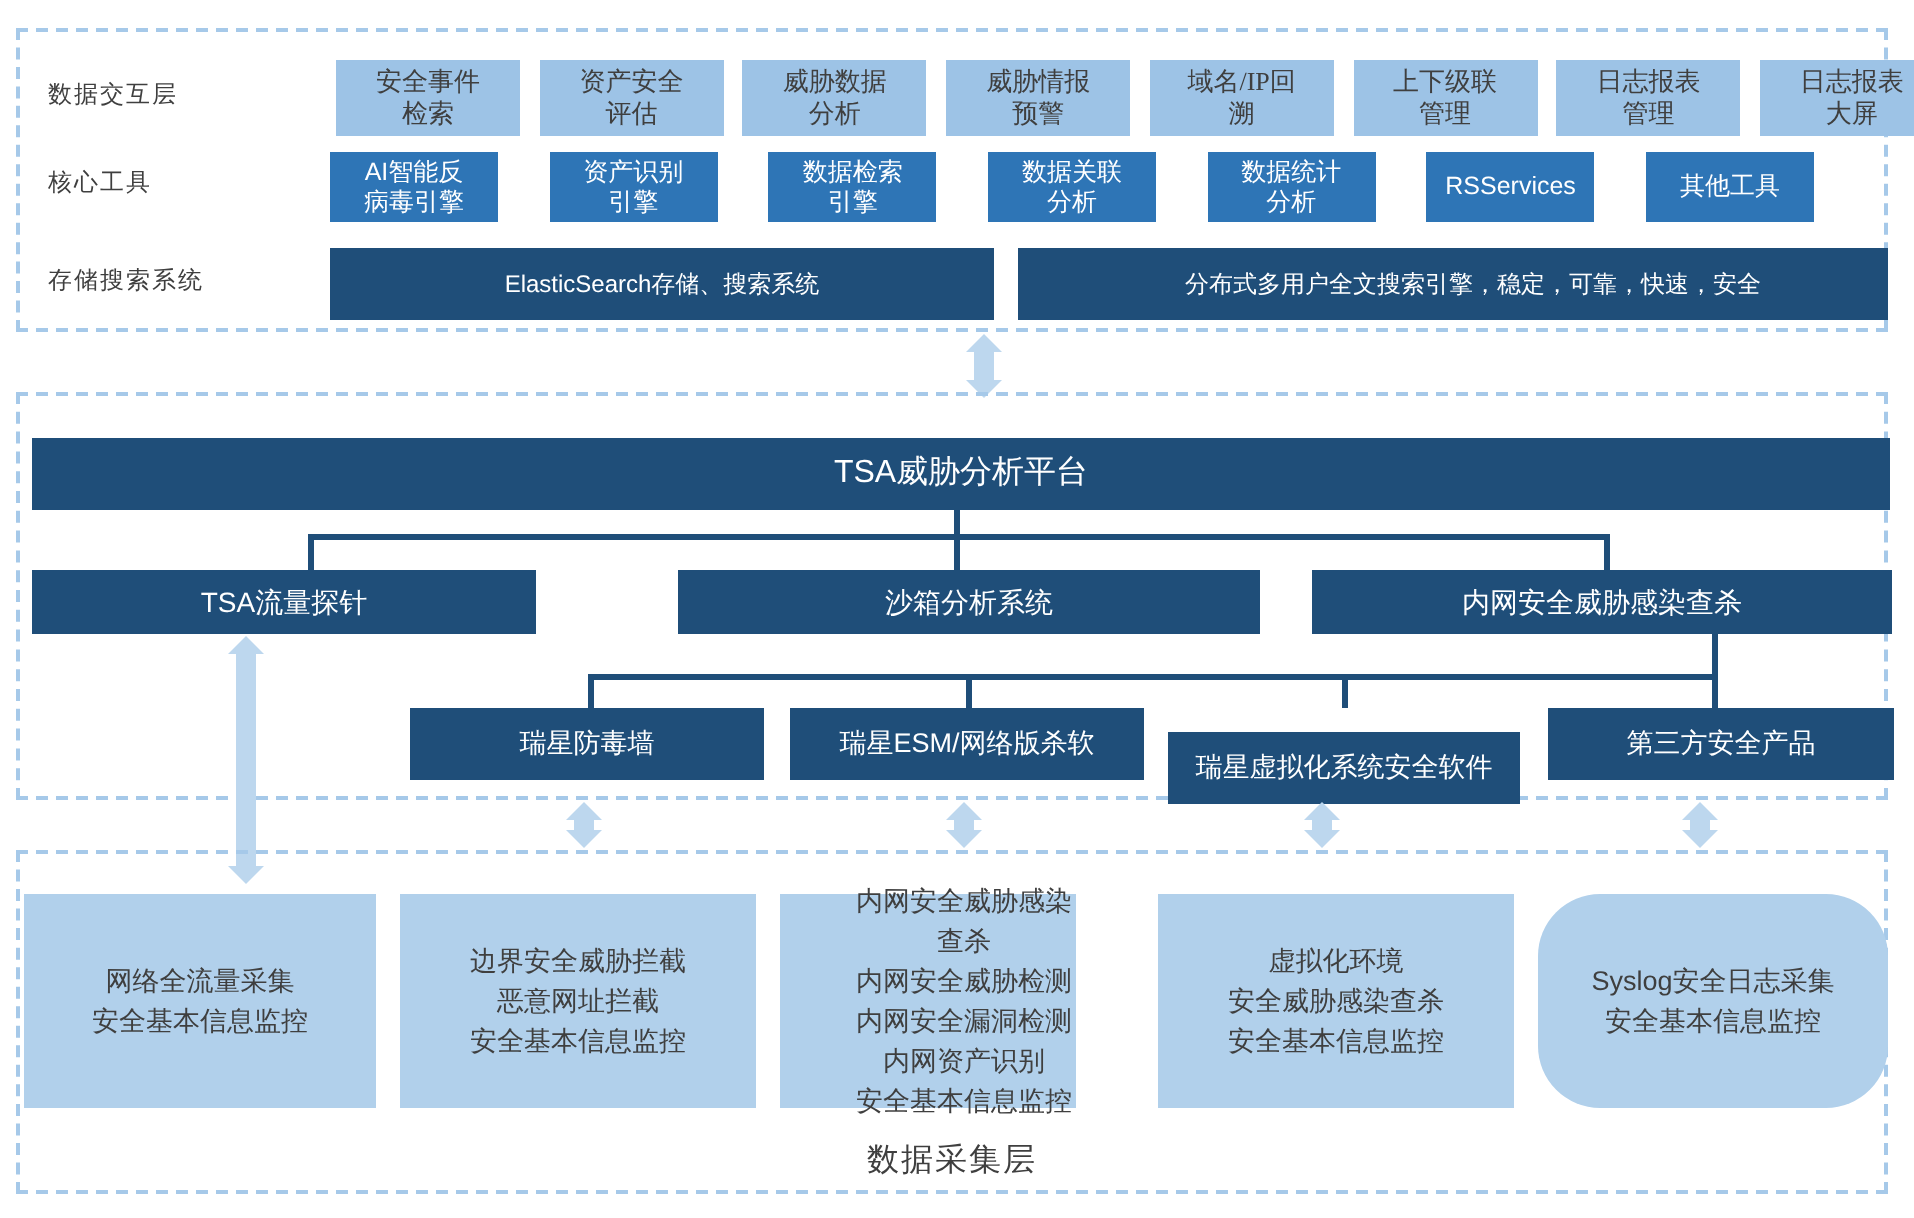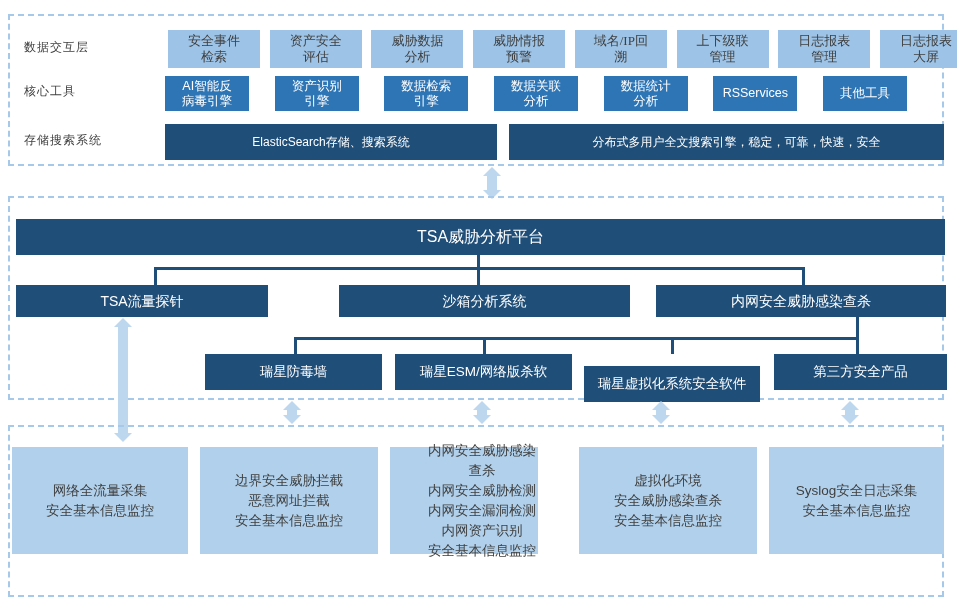--- a/index.html
+++ b/index.html
@@ -170,17 +170,18 @@
 恶意网址拦截
 安全基本信息监控</div>
     <div class="bx bx-pale cbox" style="left:380px;width:148px;padding-left:36px;">内网安全威胁感染查杀
 内网安全威胁检测
 内网安全漏洞检测
 内网资产识别
 安全基本信息监控</div>
     <div class="bx bx-pale cbox" style="left:569px;width:178px;">虚拟化环境
 安全威胁感染查杀
 安全基本信息监控</div>
-    <div class="bx bx-pale cbox" style="left:759px;width:175px;">Syslog安全日志采集
+    <div class="bx bx-pale cbox" style="left:759px;width:175px;border-radius:31px;">Syslog安全日志采集
 安全基本信息监控</div>
+    <div class="bottom-label">数据采集层</div>
   </div>
 
 </div>
 
 </body></html>

